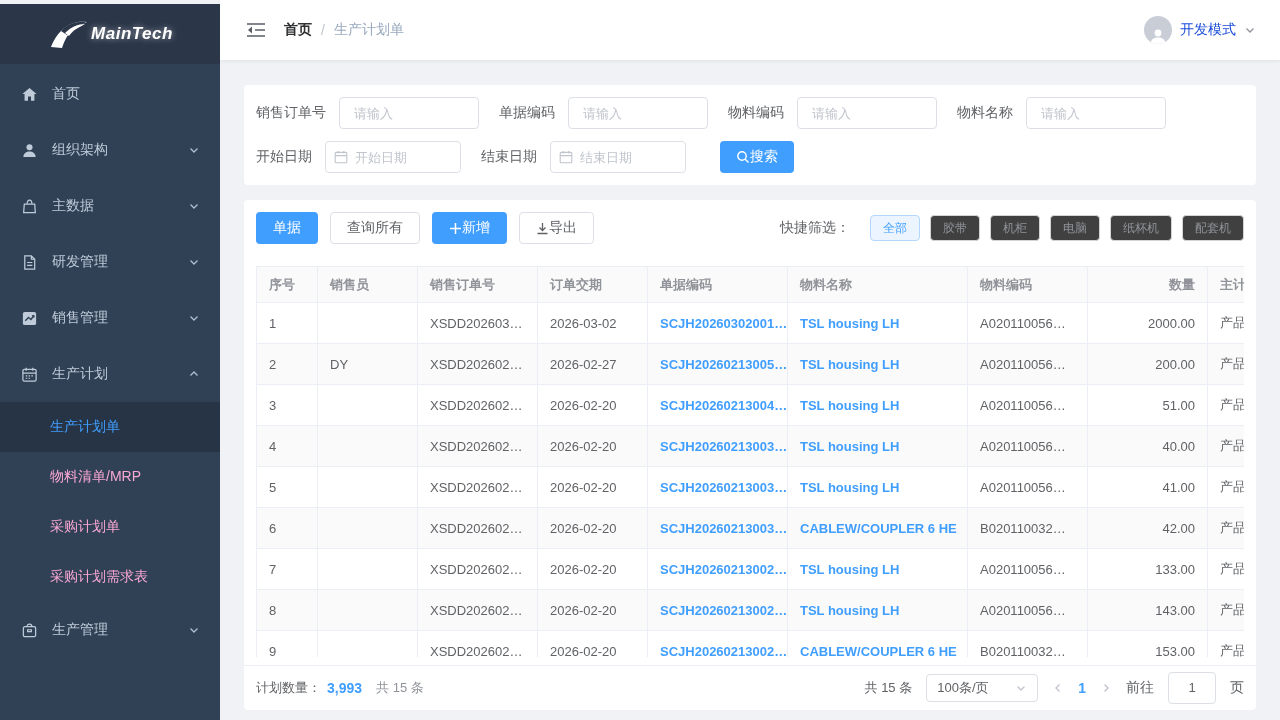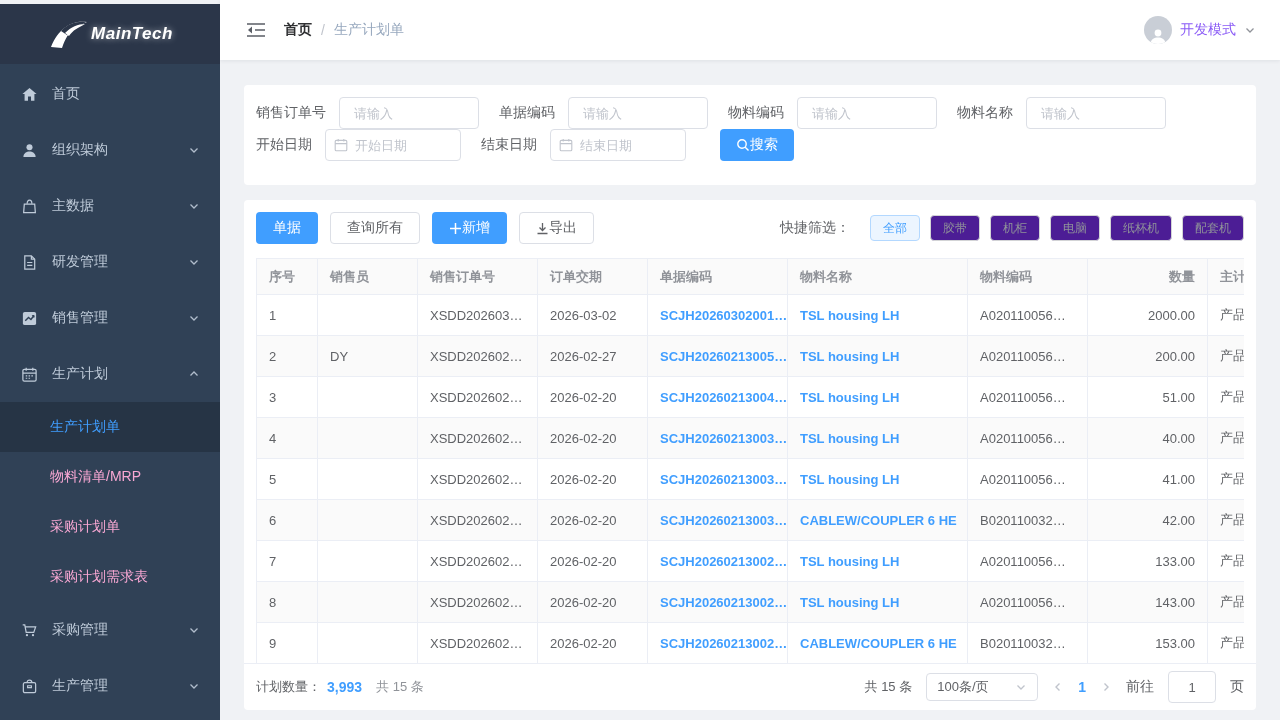--- a/index.html
+++ b/index.html
@@ -20,52 +20,52 @@
 
   
   .main { position:absolute; left:220px; top:0; width:1060px; height:720px; }
   .topbar { height:60px; background:#fff; display:flex; align-items:center; padding:0 24px 0 26px; box-shadow:0 1px 4px rgba(0,21,41,.08); position:relative; z-index:5; }
   .fold-icon { width:20px; height:20px; margin-right:18px; cursor:pointer; display:flex; align-items:center; }
   .crumb-home { color:#303133; font-weight:bold; font-size:14px; cursor:pointer; }
   .crumb-sep { color:#c0c4cc; margin:0 9px; font-size:14px; }
   .crumb-cur { color:#97a8be; font-size:14px; }
   .top-right { margin-left:auto; display:flex; align-items:center; gap:8px; cursor:pointer; }
   .avatar { width:28px; height:28px; border-radius:50%; background:#c9ced6; display:flex; align-items:flex-end; justify-content:center; overflow:hidden; }
-  .user-mode { color:#8b5cf6; font-size:14px; }
+  .user-mode { color:#1d4ed8; font-size:14px; }
 
   
   .content { padding:25px 24px 0 24px; }
   .card { background:#fff; border-radius:4px; }
 
   
   .filter-card { height:100px; padding:12px 12px; margin-bottom:15px; }
   .f-row { display:flex; align-items:center; height:32px; }
-  .f-row + .f-row { }
+  .f-row + .f-row { margin-top:12px; }
   .f-label { color:#606266; font-size:14px; margin-right:13px; white-space:nowrap; }
   .f-group { display:flex; align-items:center; margin-right:20px; }
   .txt-input { width:140px; height:32px; border:1px solid #dcdfe6; border-radius:4px; padding:0 14px; font-size:13px; color:#606266; outline:none; font-family:inherit; }
   .txt-input::placeholder { color:#c0c4cc; }
   .date-input { width:136px; height:32px; border:1px solid #dcdfe6; border-radius:4px; display:flex; align-items:center; padding:0 8px; gap:7px; background:#fff; cursor:pointer; }
   .date-input input { border:none; outline:none; width:100%; font-size:13px; color:#606266; font-family:inherit; }
   .date-input input::placeholder { color:#c0c4cc; }
   .btn { height:32px; border-radius:4px; border:1px solid transparent; font-size:14px; display:inline-flex; align-items:center; justify-content:center; padding:0 16px; cursor:pointer; font-family:inherit; }
   .btn-primary { background:#409eff; color:#fff; }
   .btn-plain { background:#fff; border-color:#dcdfe6; color:#606266; }
   .search-btn { margin-left:14px; padding:0 15px; }
 
   
   .table-card { height:510px; overflow:hidden; display:flex; flex-direction:column; }
   .toolbar { display:flex; align-items:center; padding:12px 12px 14px 12px; }
   .toolbar .btn { margin-right:12px; }
   .qf-wrap { margin-left:auto; display:flex; align-items:center; }
   .qf-label { color:#606266; font-size:14px; margin-right:10px; }
-  .chip { height:26px; padding:0 12px; border-radius:4px; font-size:12px; display:inline-flex; align-items:center; border:1px solid #d3d4d6; background:#4c1d95; color:#909399; margin-left:10px; cursor:pointer; }
+  .chip { height:26px; padding:0 12px; border-radius:4px; font-size:12px; display:inline-flex; align-items:center; border:1px solid #d3d4d6; background:#404040; color:#909399; margin-left:10px; cursor:pointer; }
   .chip.active { background:#ecf5ff; border-color:#b3d8ff; color:#409eff; }
 
-  .table-wrap { height:405px; overflow:hidden; margin:0 12px; }
+  .table-wrap { height:405px; overflow:hidden; margin:8px 12px; }
   table { border-collapse:collapse; table-layout:fixed; width:1031px; }
   th, td { border:1px solid #ebeef5; height:36px; padding:0 12px; font-size:13px; white-space:nowrap; overflow:hidden; text-align:left; }
   th { background:#fafafa; color:#909399; font-weight:bold; }
   td { height:41px; color:#606266; background:#fff; }
   tbody tr:nth-child(even) td { background:#fafafa; }
   td.link { color:#409eff; font-weight:bold; cursor:pointer; }
   .num { text-align:right; }
 
   .table-footer { margin-top:auto; border-top:1px solid #ebeef5; height:47px; display:flex; align-items:center; padding:0 12px; }
   .plan-label { color:#606266; font-size:13px; }
@@ -191,35 +191,20 @@
     <div class="submenu-item">
       <span>物料清单/MRP</span>
     </div>
     <div class="submenu-item">
       <span>采购计划单</span>
     </div>
     <div class="submenu-item">
       <span>采购计划需求表</span>
     </div>
 
-    <div class="menu-item">
-      <span class="mi-icon">
-        <svg width="17" height="17" viewBox="0 0 18 18">
-            <path d="M1.8 3 H4 L5.5 11 H13.5 L15.5 5.2 H4.4" fill="none" stroke="#bfcbd9" stroke-width="1.3"></path>
-            <circle cx="6.3" cy="14" r="1.2" fill="#bfcbd9"></circle>
-            <circle cx="12.7" cy="14" r="1.2" fill="#bfcbd9"></circle>
-          </svg>
-      </span>
-      <span class="mi-label">采购管理</span>
-      <span class="mi-caret">
-        <svg width="12" height="12" viewBox="0 0 12 12">
-            <path d="M2.5 4.5 L6 8 L9.5 4.5" stroke="#bfcbd9" stroke-width="1.3" fill="none"></path>
-          </svg>
-      </span>
-    </div>
 
     <div class="menu-item">
       <span class="mi-icon">
         <svg width="17" height="17" viewBox="0 0 18 18">
             <rect x="2.5" y="5" width="13" height="10.5" rx="1.5" fill="none" stroke="#bfcbd9" stroke-width="1.3"></rect>
             <path d="M6.5 5 C6.5 3 7.5 2.2 9 2.2 C10.5 2.2 11.5 3 11.5 5" fill="none" stroke="#bfcbd9" stroke-width="1.3"></path>
             <path d="M7 8.2 H11 V10.2 H7 Z" fill="none" stroke="#bfcbd9" stroke-width="1.2"></path>
           </svg>
       </span>
       <span class="mi-label">生产管理</span>

